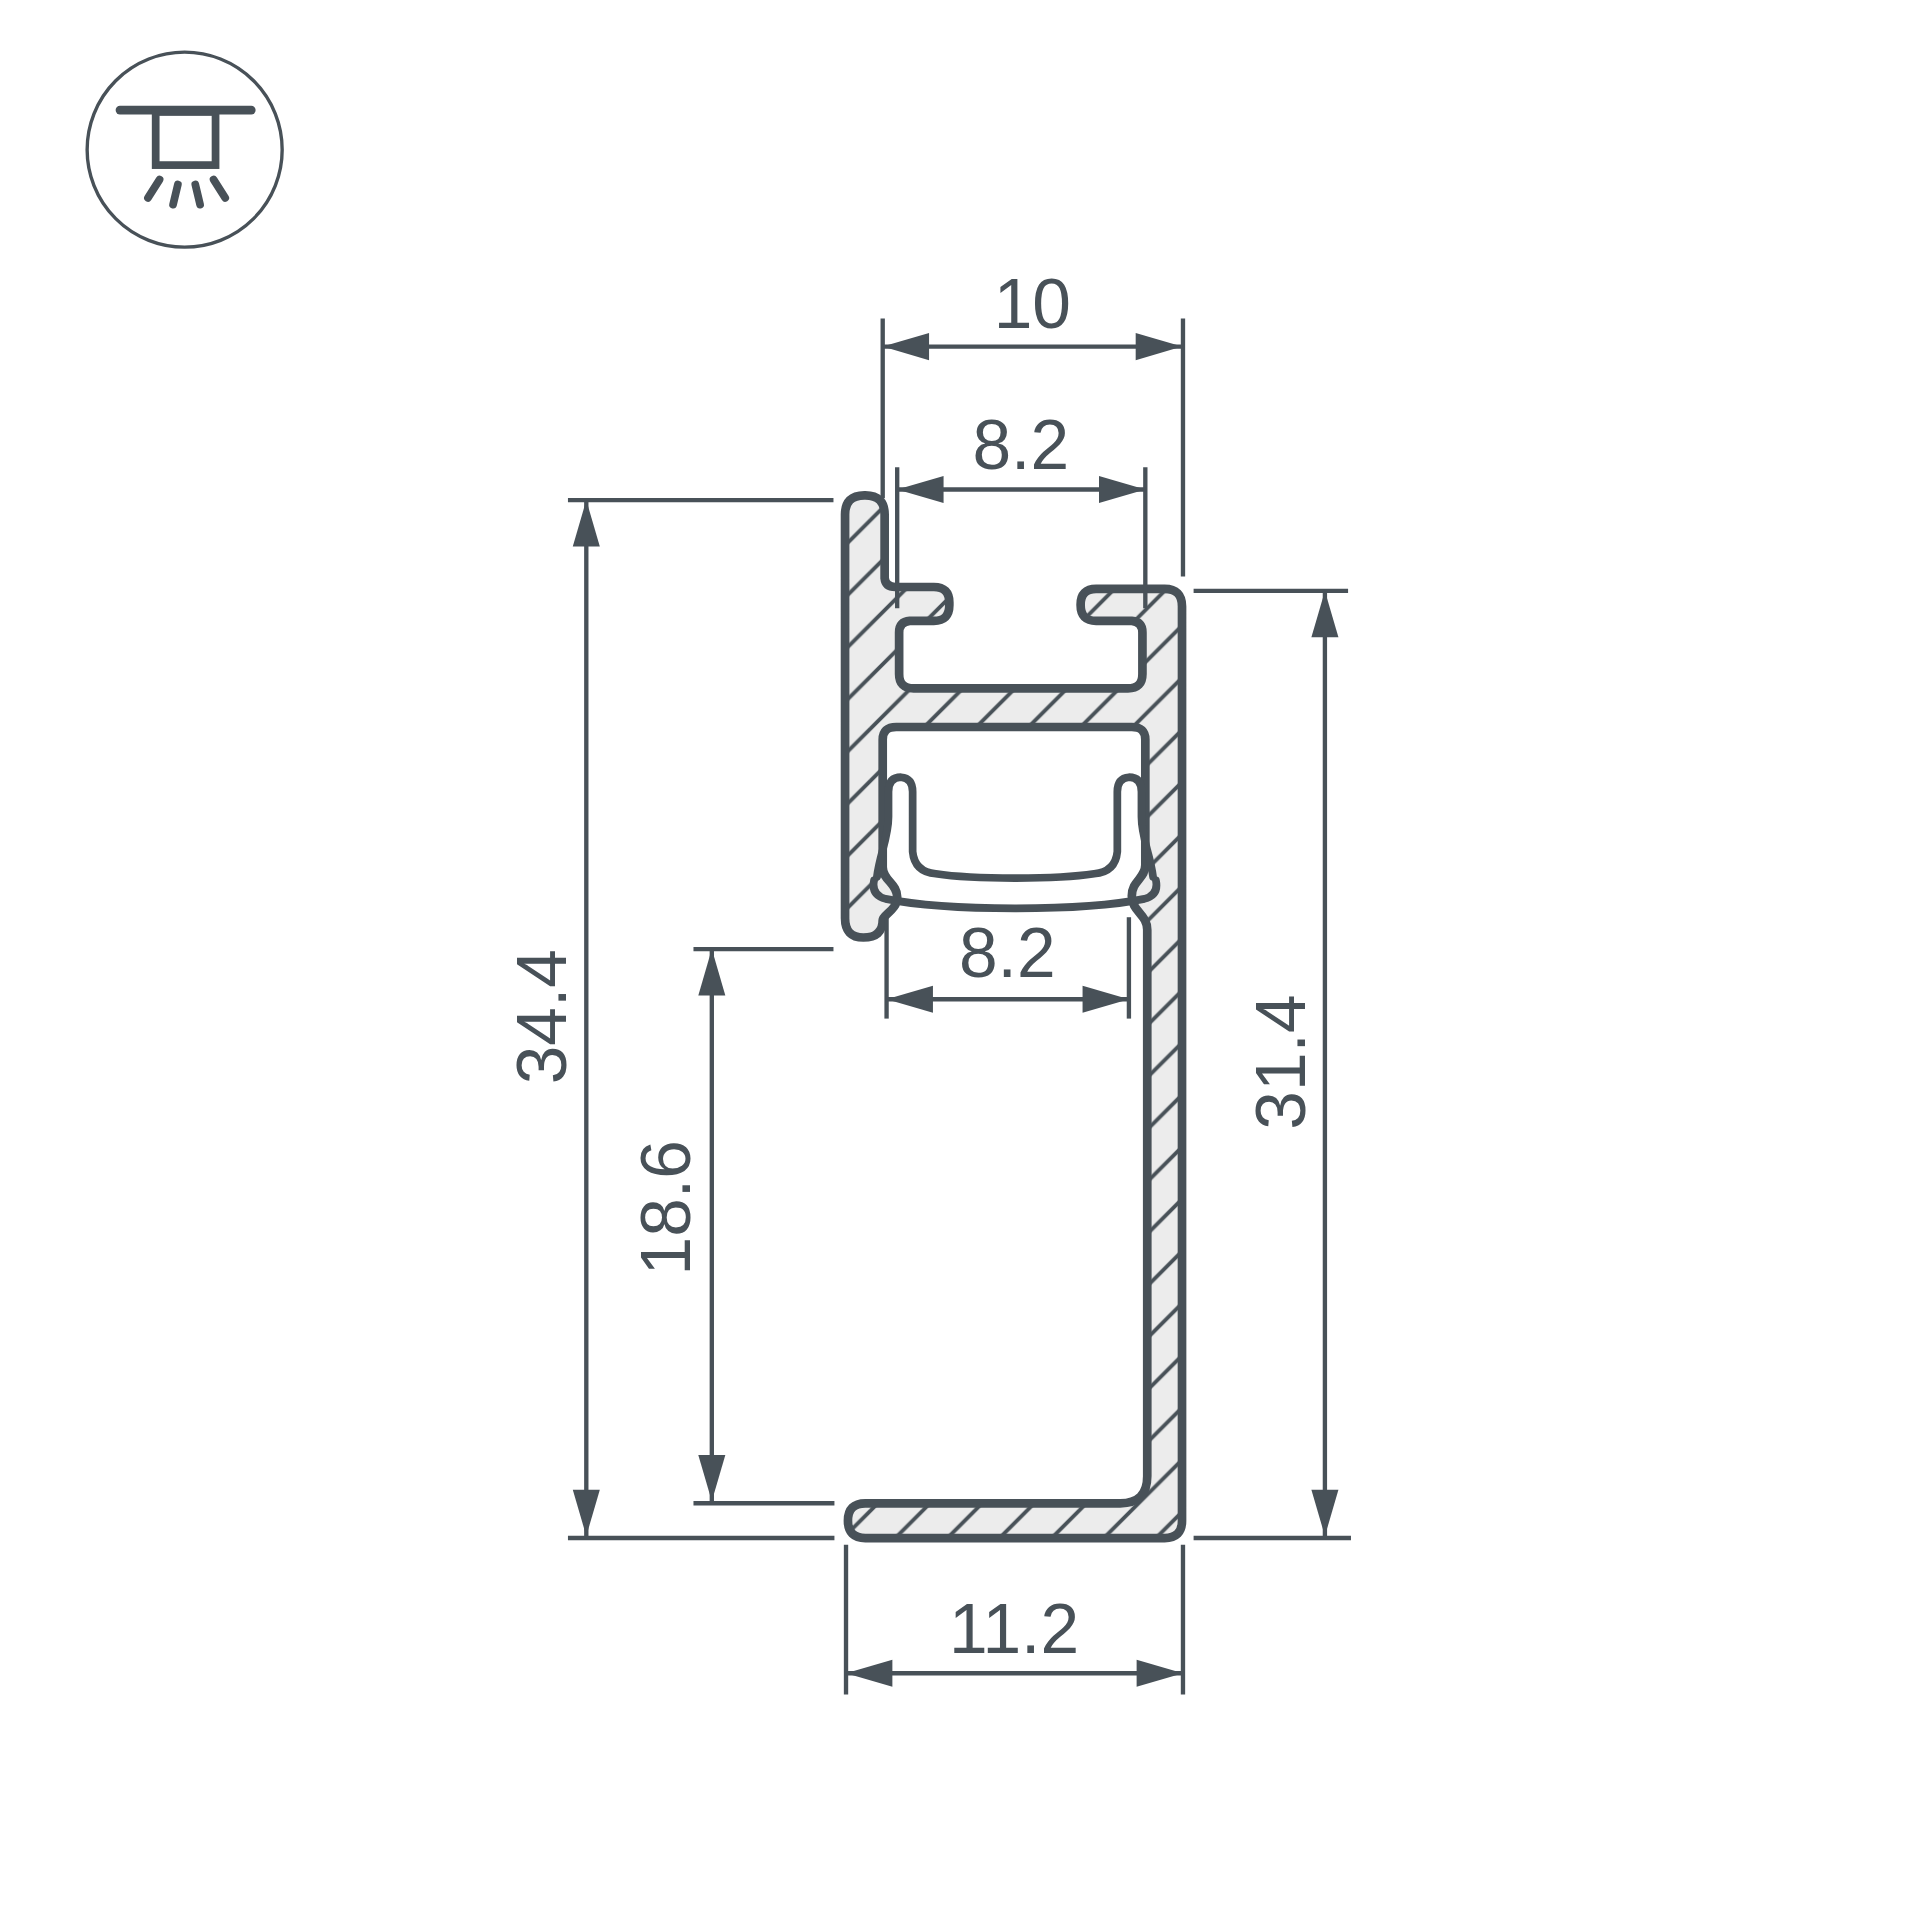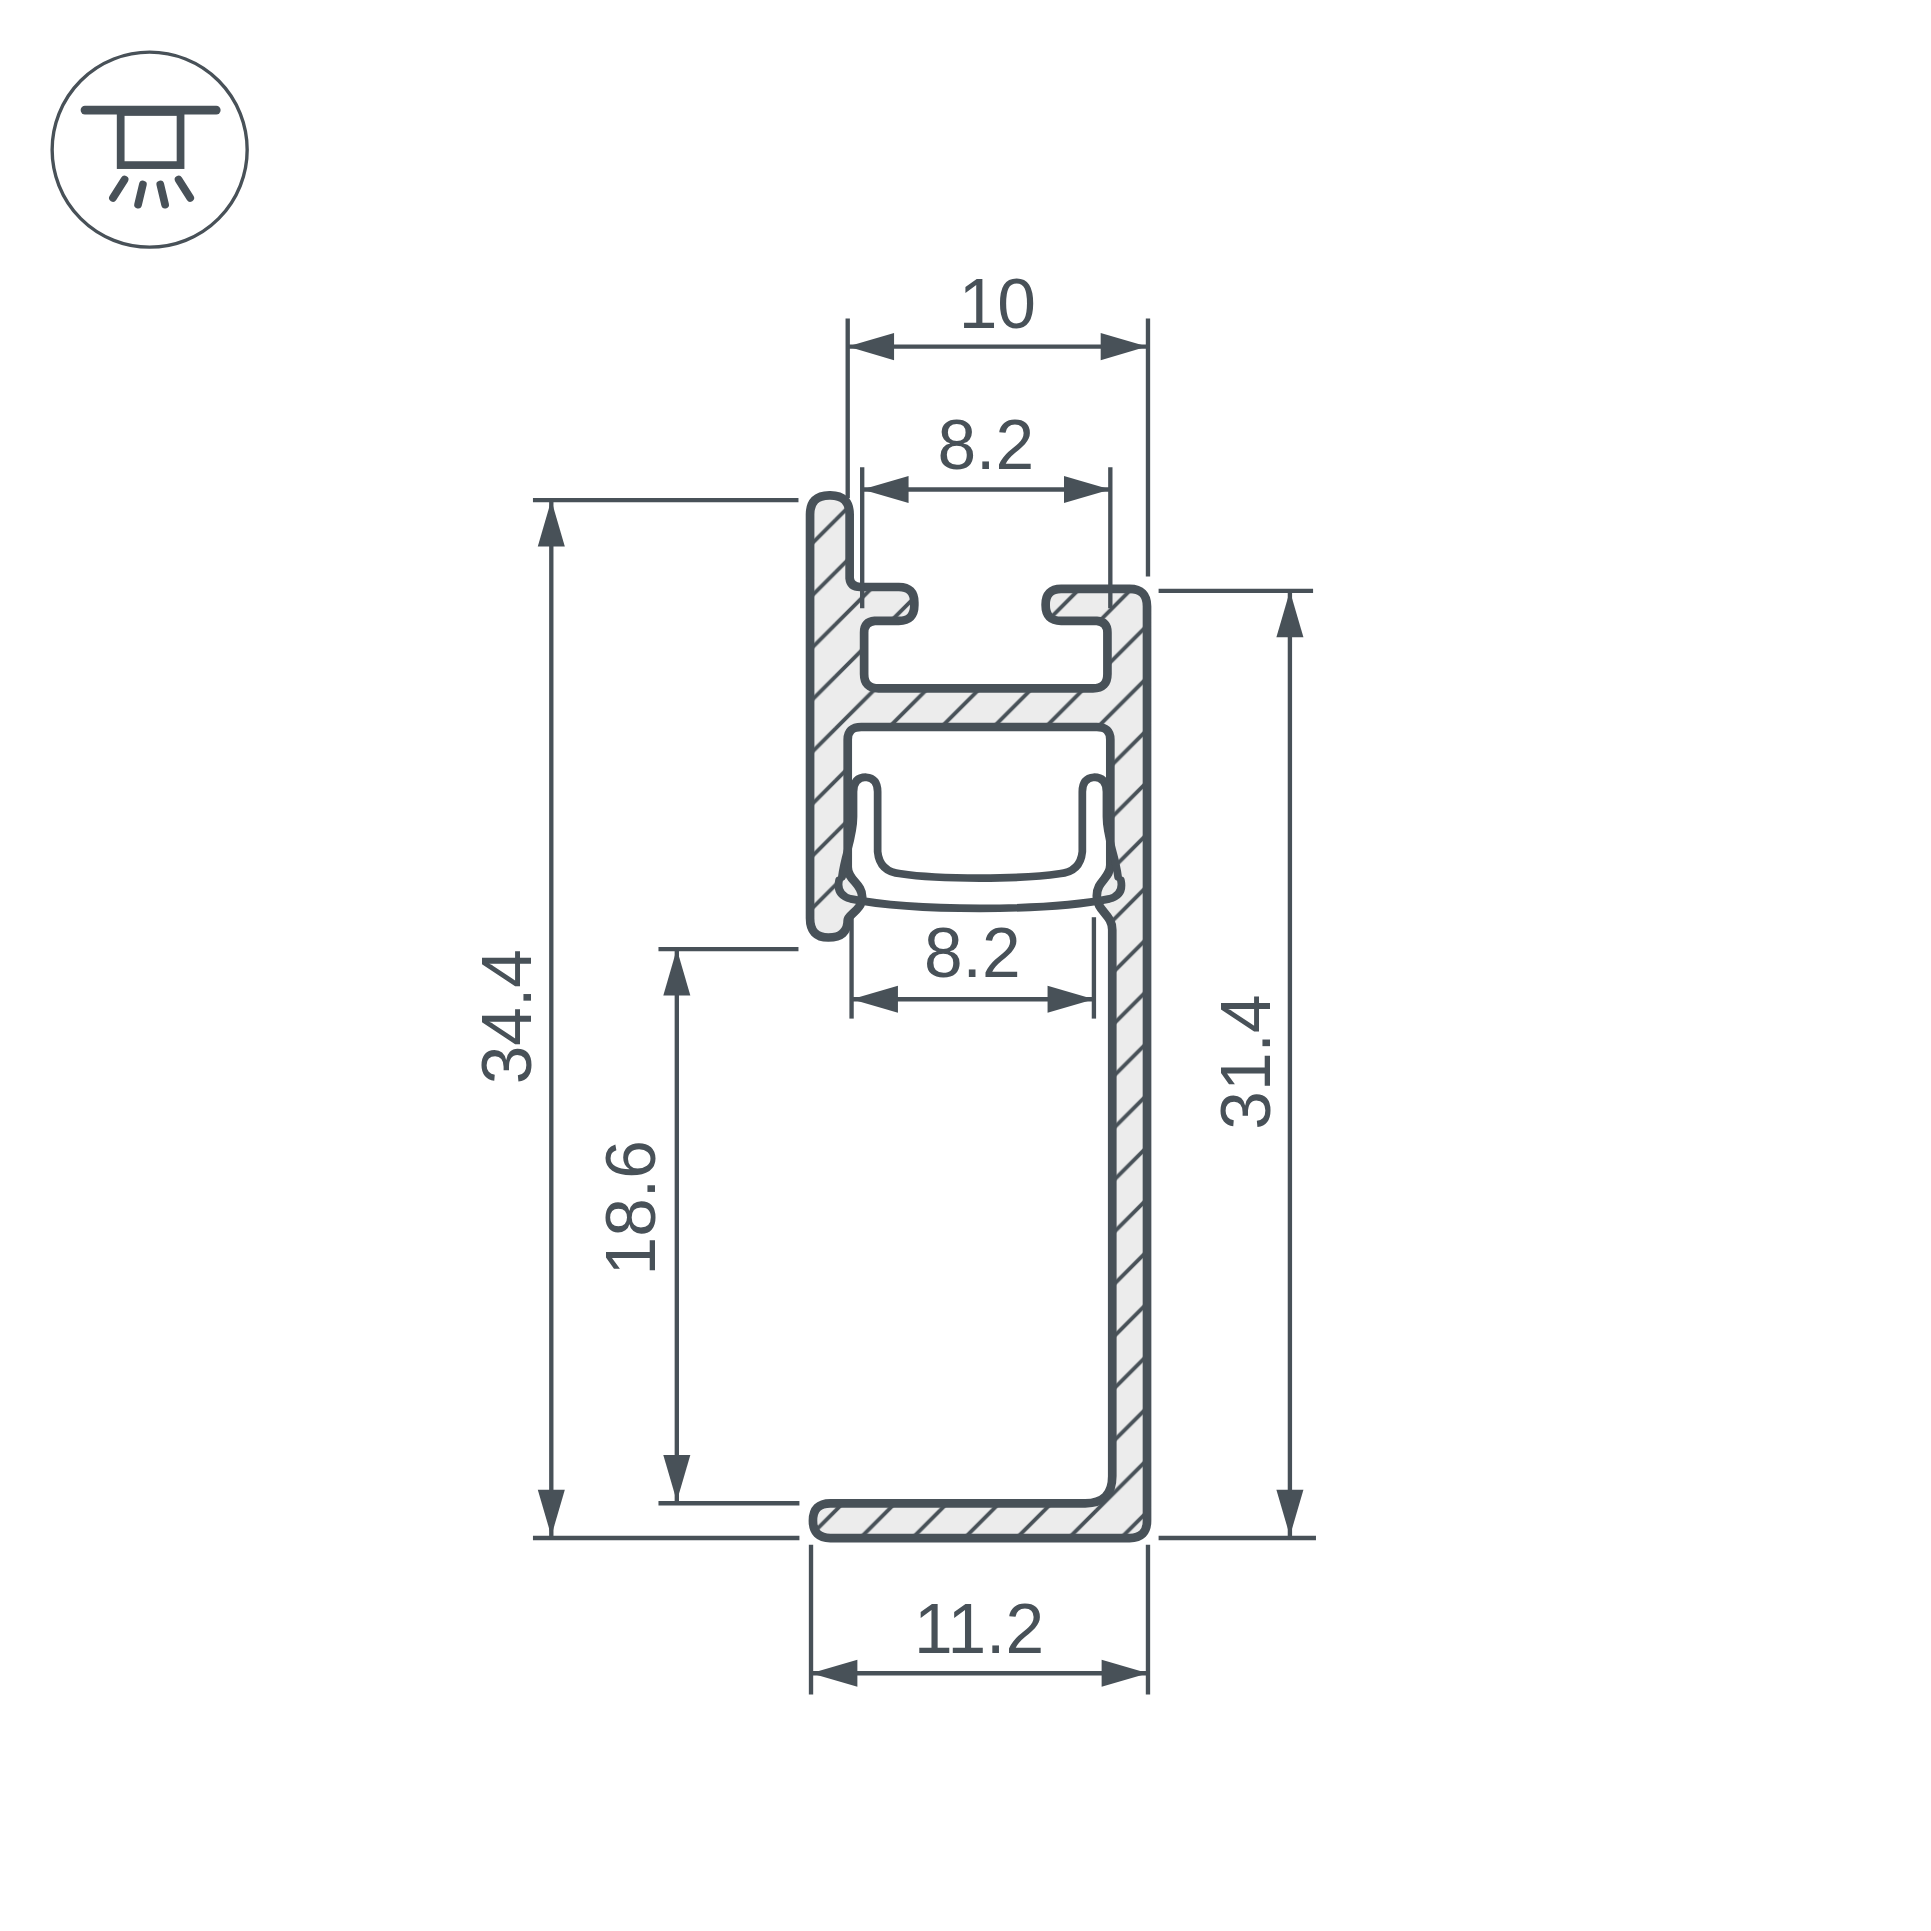--- a/index.html
+++ b/index.html
@@ -1,21 +1,21 @@
 <!DOCTYPE html>
 <html style="--line: #485158; --fill: #ececec; --bg: #ffffff;"><head>
 <meta charset="utf-8">
 <style>
   :root{
     --line:#485158;
     --fill:#ececec;
     --bg:#ffffff;
   }
   html,body{margin:0;padding:0;background:var(--bg);}
-  .canvas{width:1761px;height:1931px;background:var(--bg);position:relative;overflow:hidden;}
+  .canvas{width:1761px;height:1931px;background:var(--bg);position:relative;overflow:hidden;padding-left:35px;}
   svg{display:block;}
   .thin{stroke:var(--line);stroke-width:4.5;fill:none;stroke-linecap:butt;}
   .arrow{fill:var(--line);stroke:none;}
   .profile-base{fill:var(--fill);stroke:none;}
   .profile-hatch{fill:url(#hatch);stroke:var(--line);stroke-width:9;stroke-linejoin:round;}
   .hatch-line{stroke:var(--line);stroke-width:4;}
   .lens{stroke:var(--line);stroke-width:8;fill:none;stroke-linecap:round;stroke-linejoin:round;}
   .icon-stroke{stroke:var(--line);fill:none;}
   text.dim{
     font-family:"Liberation Sans", sans-serif;

